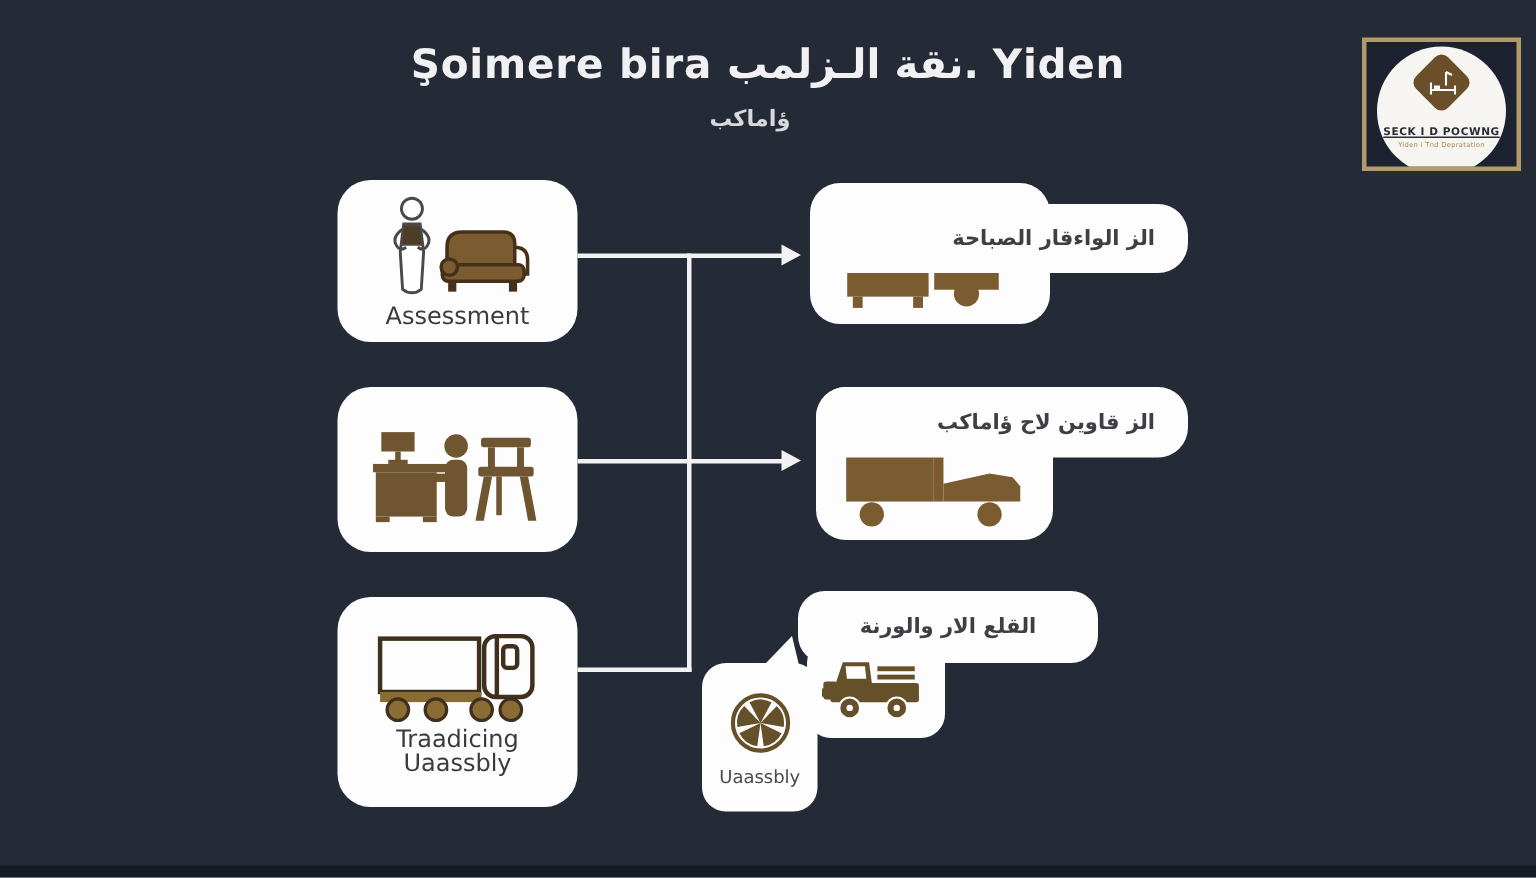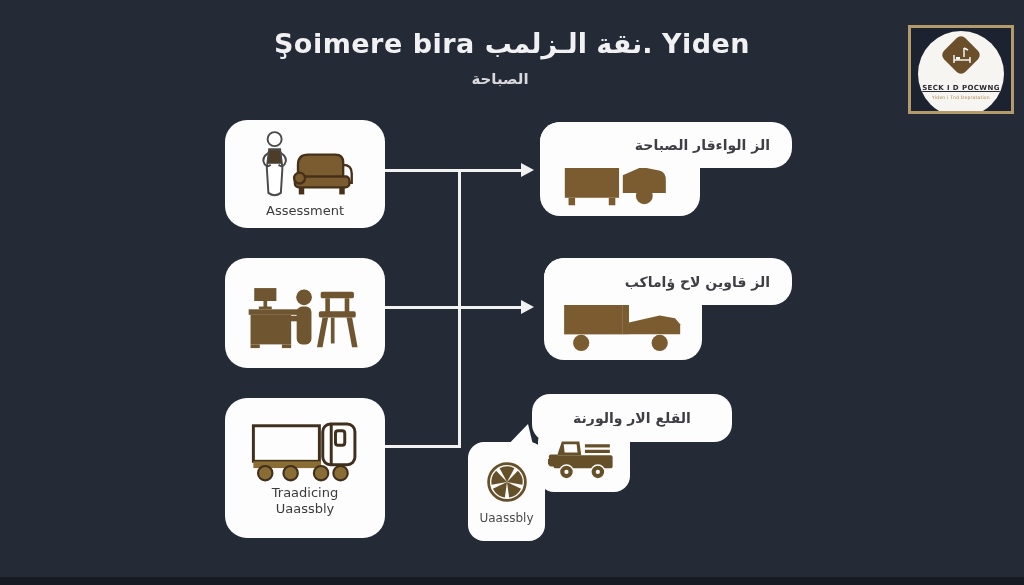--- a/index.html
+++ b/index.html
@@ -10,21 +10,21 @@
   .abs{position:absolute;}
   
   .title{left:0;top:28px;width:1024px;text-align:center;color:#f1f1f3;
          font-size:27px;font-weight:bold;letter-spacing:.5px;}
   .subtitle{left:0;top:70px;width:1000px;text-align:center;color:#d9d9dd;
          font-size:15px;font-weight:bold;}
   
   .card{background:#fdfdfd;border-radius:22px;}
   .lcard{left:225px;width:160px;display:flex;flex-direction:column;
          align-items:center;justify-content:center;}
-  .lcard .cap{color:#3b3b3b;font-size:13px;line-height:16px;text-align:left;}
+  .lcard .cap{color:#3b3b3b;font-size:16px;line-height:16px;text-align:left;}
   
   .rstrip{background:#fdfdfd;border-radius:20px;display:flex;align-items:center;
           justify-content:flex-end;}
   .rbody{background:#fdfdfd;border-radius:20px;display:flex;align-items:center;
          justify-content:center;}
   .arlabel{color:#3e3e44;font-size:14px;font-weight:600;direction:rtl;
            padding:0 22px;}
   
   .wline{background:#f2f2f2;}
   .arrowhead{width:0;height:0;border-top:7px solid transparent;
@@ -47,21 +47,21 @@
   .logo-sub{position:absolute;left:0;top:64px;width:86px;text-align:center;
         font-size:4.5px;color:#a8854a;letter-spacing:.2px;}
   .bottombar{left:0;top:577px;width:1024px;height:8px;background:#151a23;}
 </style>
 </head>
 <body>
 
 <div id="canvas">
 
   <div class="abs title">Şoimere bira نقة الـزلمب. Yiden</div>
-  <div class="abs subtitle">الصباحة</div>
+  <div class="abs subtitle">ؤاماكب</div>
 
   <div class="abs logo">
     <div class="logo-circle">
       <div class="logo-diamond"></div>
       <svg class="abs" style="left:33px;top:14px;" width="22" height="22" viewBox="0 0 22 22">
         <g stroke="#ffffff" stroke-width="1.4" fill="none">
           <line x1="3" y1="15" x2="19" y2="15"></line>
           <line x1="3" y1="10" x2="3" y2="18"></line>
           <line x1="19" y1="12" x2="19" y2="18"></line>
           <rect x="5" y="12" width="4" height="2.5" fill="#ffffff" stroke="none"></rect>
@@ -151,21 +151,21 @@
     <svg width="126" height="58" viewBox="0 0 130 62" style="margin-top:22px">
       <g fill="#7a5c30">
         <rect x="6" y="2" width="58" height="48"></rect>
         <rect x="10" y="50" width="7" height="8"></rect>
         <rect x="53" y="50" width="7" height="8"></rect>
         <path d="M68 26 L88 17 L108 21 Q114 23 114 31 L114 45 L68 45 Z"></path>
         <circle cx="91" cy="48" r="9"></circle>
       </g>
     </svg>
   </div>
-  <div class="abs rstrip" style="left:540px;top:122px;width:252px;height:46px;">
+  <div class="abs rstrip" style="left:540px;top:136px;width:252px;height:46px;">
     <div class="arlabel" dir="rtl">الز الواءقار الصباحة</div>
   </div>
 
   <div class="abs rbody" style="left:544px;top:258px;width:158px;height:102px;">
     <svg width="132" height="64" viewBox="0 0 150 75" style="margin-top:26px">
       <g fill="#7a5c30">
         <rect x="6" y="6" width="68" height="46"></rect>
         <rect x="74" y="6" width="8" height="46"></rect>
         <polygon points="82,38 118,30 136,33 142,40 142,52 82,52"></polygon>
         <circle cx="26" cy="62" r="9.5"></circle>

